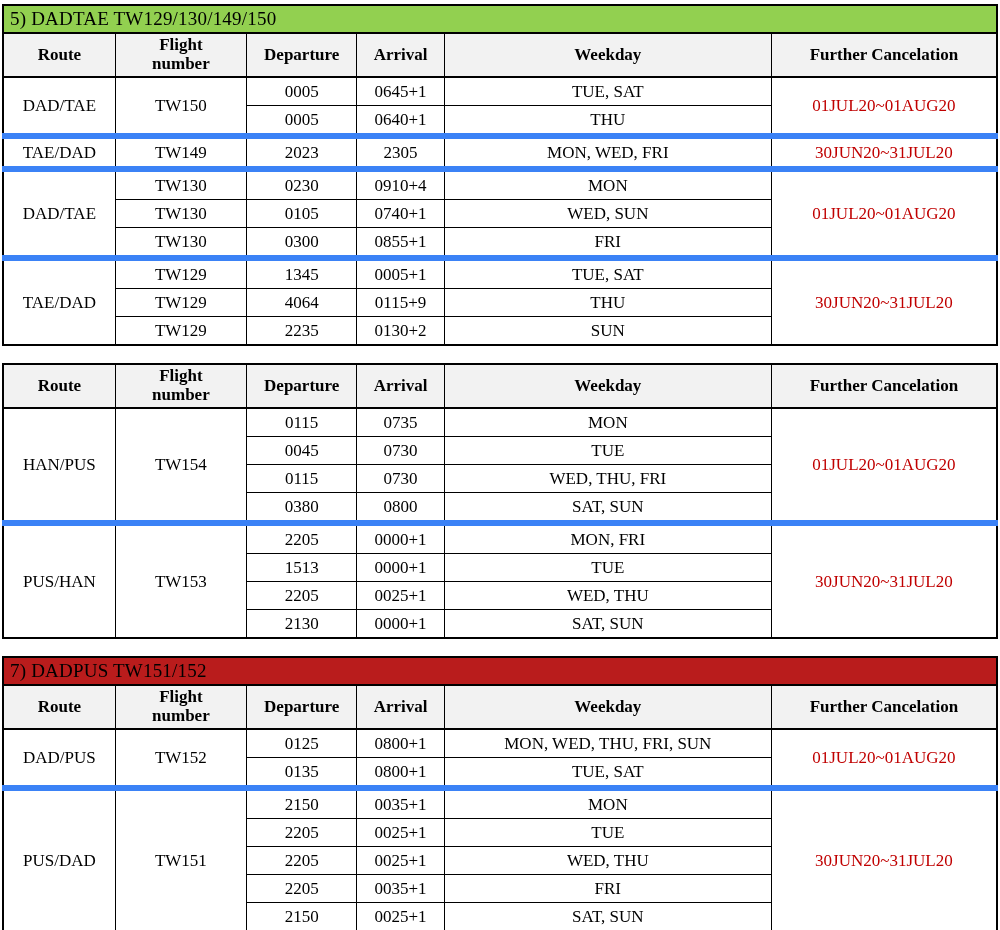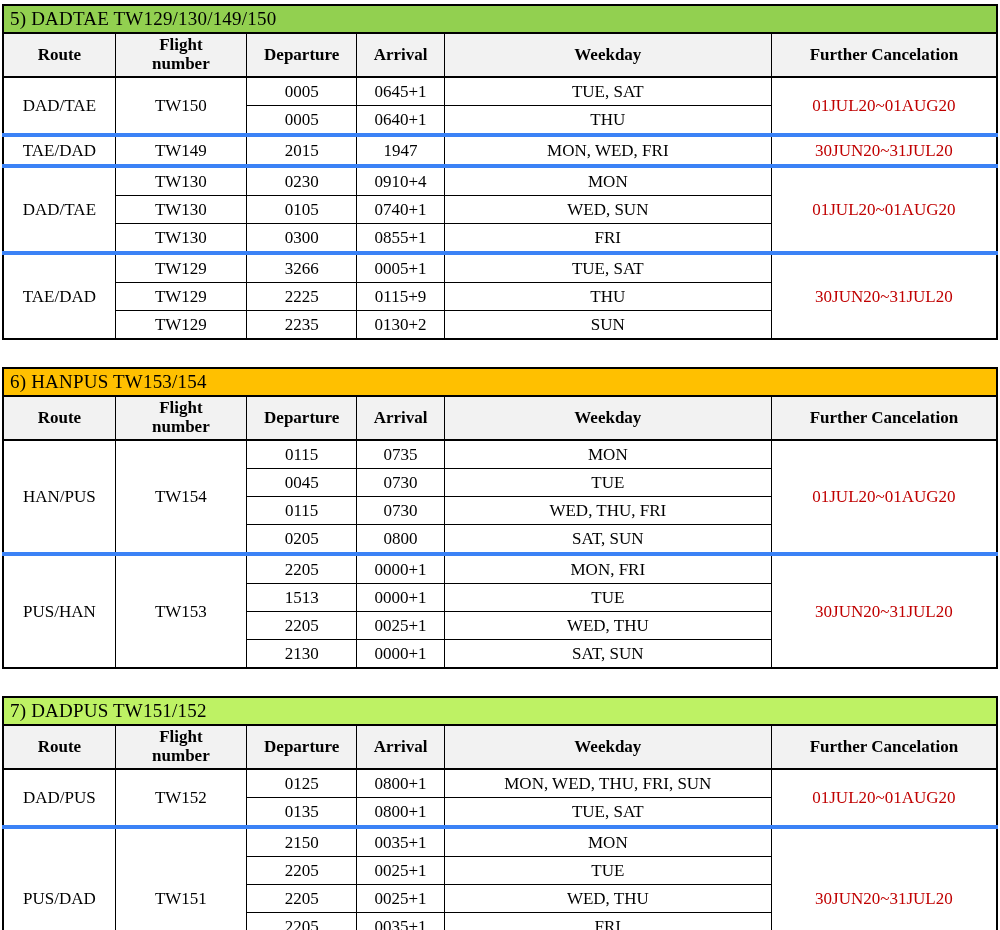--- a/index.html
+++ b/index.html
@@ -7,21 +7,21 @@
     padding: 0;
     background: #ffffff;
     font-family: "Liberation Serif", "DejaVu Serif", serif;
     color: #000;
   }
   .page {
     width: 996px;
     padding: 4px 2px 0 2px;
   }
   section.sched {
-    margin-bottom: 27px;
+    margin-bottom: 17px;
     border-radius: 27px;
   }
   .title-bar {
     border: 2px solid #000;
     border-bottom: none;
     font-size: 19px;
     line-height: 24px;
     height: 24px;
     padding: 1px 6px 1px 6px;
     letter-spacing: 0.2px;
@@ -54,21 +54,21 @@
     border-bottom: 2px solid #000;
     white-space: pre-line;
     line-height: 1.1;
     text-align: center;
   }
   tbody td {
     height: 25px;
     background: #ffffff;
   }
   tr.group-start td {
-    border-top: 4px solid #3b82f6;
+    border-top: 6px solid #3b82f6;
     text-align: center;
   }
   td.cancel {
     font-weight: normal;
   }
 </style>
 </head>
 <body>
 
 <div class="page">
@@ -105,22 +105,22 @@
             <td rowspan="2" class="cancel" style="color: rgb(192, 0, 0);">01JUL20~01AUG20</td>
           </tr>
           <tr>
             <td>0005</td>
             <td>0640+1</td>
             <td>THU</td>
           </tr>
           <tr class="group-start">
             <td rowspan="1">TAE/DAD</td>
             <td rowspan="1">TW149</td>
-            <td>2015</td>
-            <td>1947</td>
+            <td>2023</td>
+            <td>2305</td>
             <td>MON, WED, FRI</td>
             <td rowspan="1" class="cancel" style="color: rgb(192, 0, 0);">30JUN20~31JUL20</td>
           </tr>
           <tr class="group-start">
             <td rowspan="3">DAD/TAE</td>
             <td>TW130</td>
             <td>0230</td>
             <td>0910+4</td>
             <td>MON</td>
             <td rowspan="3" class="cancel" style="color: rgb(192, 0, 0);">01JUL20~01AUG20</td>
@@ -133,43 +133,42 @@
           </tr>
           <tr>
             <td>TW130</td>
             <td>0300</td>
             <td>0855+1</td>
             <td>FRI</td>
           </tr>
           <tr class="group-start">
             <td rowspan="3">TAE/DAD</td>
             <td>TW129</td>
-            <td>3266</td>
+            <td>1345</td>
             <td>0005+1</td>
             <td>TUE, SAT</td>
             <td rowspan="3" class="cancel" style="color: rgb(192, 0, 0);">30JUN20~31JUL20</td>
           </tr>
           <tr>
             <td>TW129</td>
-            <td>2225</td>
+            <td>4064</td>
             <td>0115+9</td>
             <td>THU</td>
           </tr>
           <tr>
             <td>TW129</td>
             <td>2235</td>
             <td>0130+2</td>
             <td>SUN</td>
           </tr>
         </tbody>
     </table>
   </section>
 
   <section class="sched">
-    <div class="title-bar" style="background: rgb(255, 192, 0);">6) HANPUS TW153/154</div>
     <table class="sched-table">
       <colgroup>
         <col class="c-route">
           <col class="c-flight">
           <col class="c-dep">
         <col class="c-arr">
           <col class="c-week">
           <col class="c-cancel">
       </colgroup>
       <thead>
@@ -196,21 +195,21 @@
             <td>0045</td>
             <td>0730</td>
             <td>TUE</td>
           </tr>
           <tr>
             <td>0115</td>
             <td>0730</td>
             <td>WED, THU, FRI</td>
           </tr>
           <tr>
-            <td>0205</td>
+            <td>0380</td>
             <td>0800</td>
             <td>SAT, SUN</td>
           </tr>
           <tr class="group-start">
             <td rowspan="4">PUS/HAN</td>
             <td rowspan="4">TW153</td>
             <td>2205</td>
             <td>0000+1</td>
             <td>MON, FRI</td>
             <td rowspan="4" class="cancel" style="color: rgb(192, 0, 0);">30JUN20~31JUL20</td>
@@ -228,21 +227,21 @@
           <tr>
             <td>2130</td>
             <td>0000+1</td>
             <td>SAT, SUN</td>
           </tr>
         </tbody>
     </table>
   </section>
 
   <section class="sched">
-    <div class="title-bar" style="background: #bef264;">7) DADPUS TW151/152</div>
+    <div class="title-bar" style="background: #b91c1c;">7) DADPUS TW151/152</div>
     <table class="sched-table">
       <colgroup>
         <col class="c-route">
           <col class="c-flight">
           <col class="c-dep">
         <col class="c-arr">
           <col class="c-week">
           <col class="c-cancel">
       </colgroup>
       <thead>

